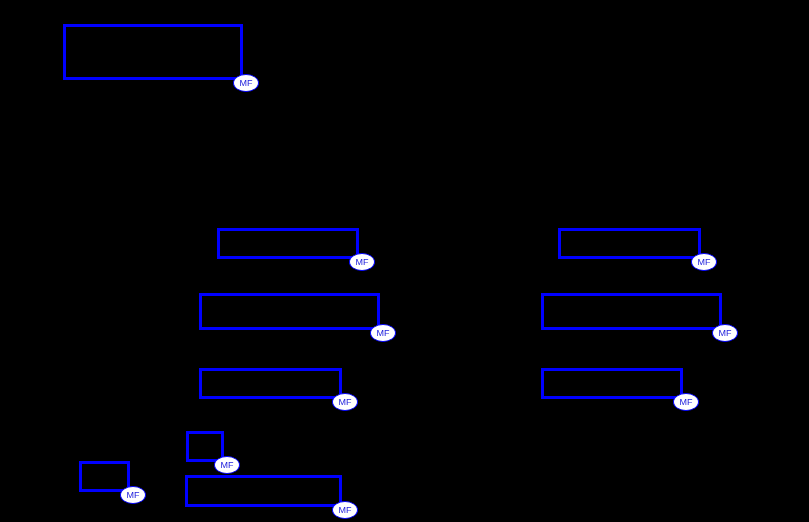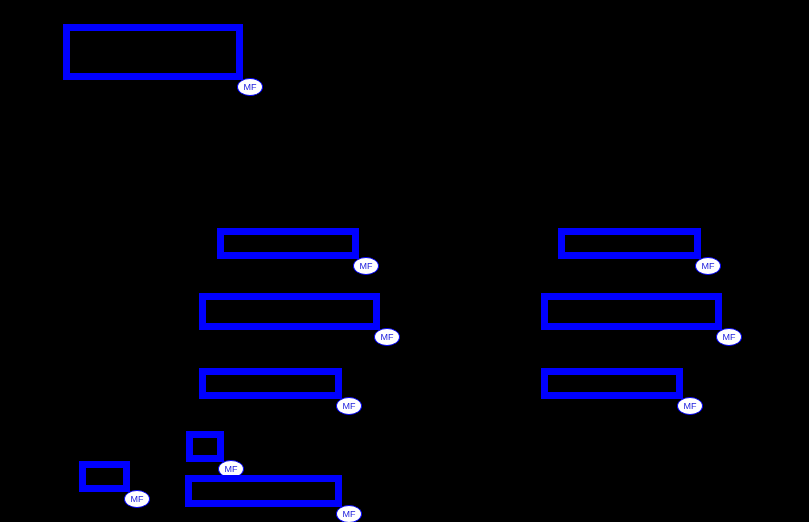--- a/index.html
+++ b/index.html
@@ -14,21 +14,21 @@
   #canvas {
     position: relative;
     width: 809px;
     height: 522px;
     background: #000000;
     overflow: hidden;
   }
   .node {
     position: absolute;
     box-sizing: border-box;
-    border: 7px solid #7f1d1d;
+    border: 3px solid #7f1d1d;
     background: transparent;
   }
   .node-label {
     position: absolute;
     left: 4px;
     top: 2px;
     color: #0000ff;
     font-size: 10px;
     line-height: 12px;
     white-space: pre-wrap;

